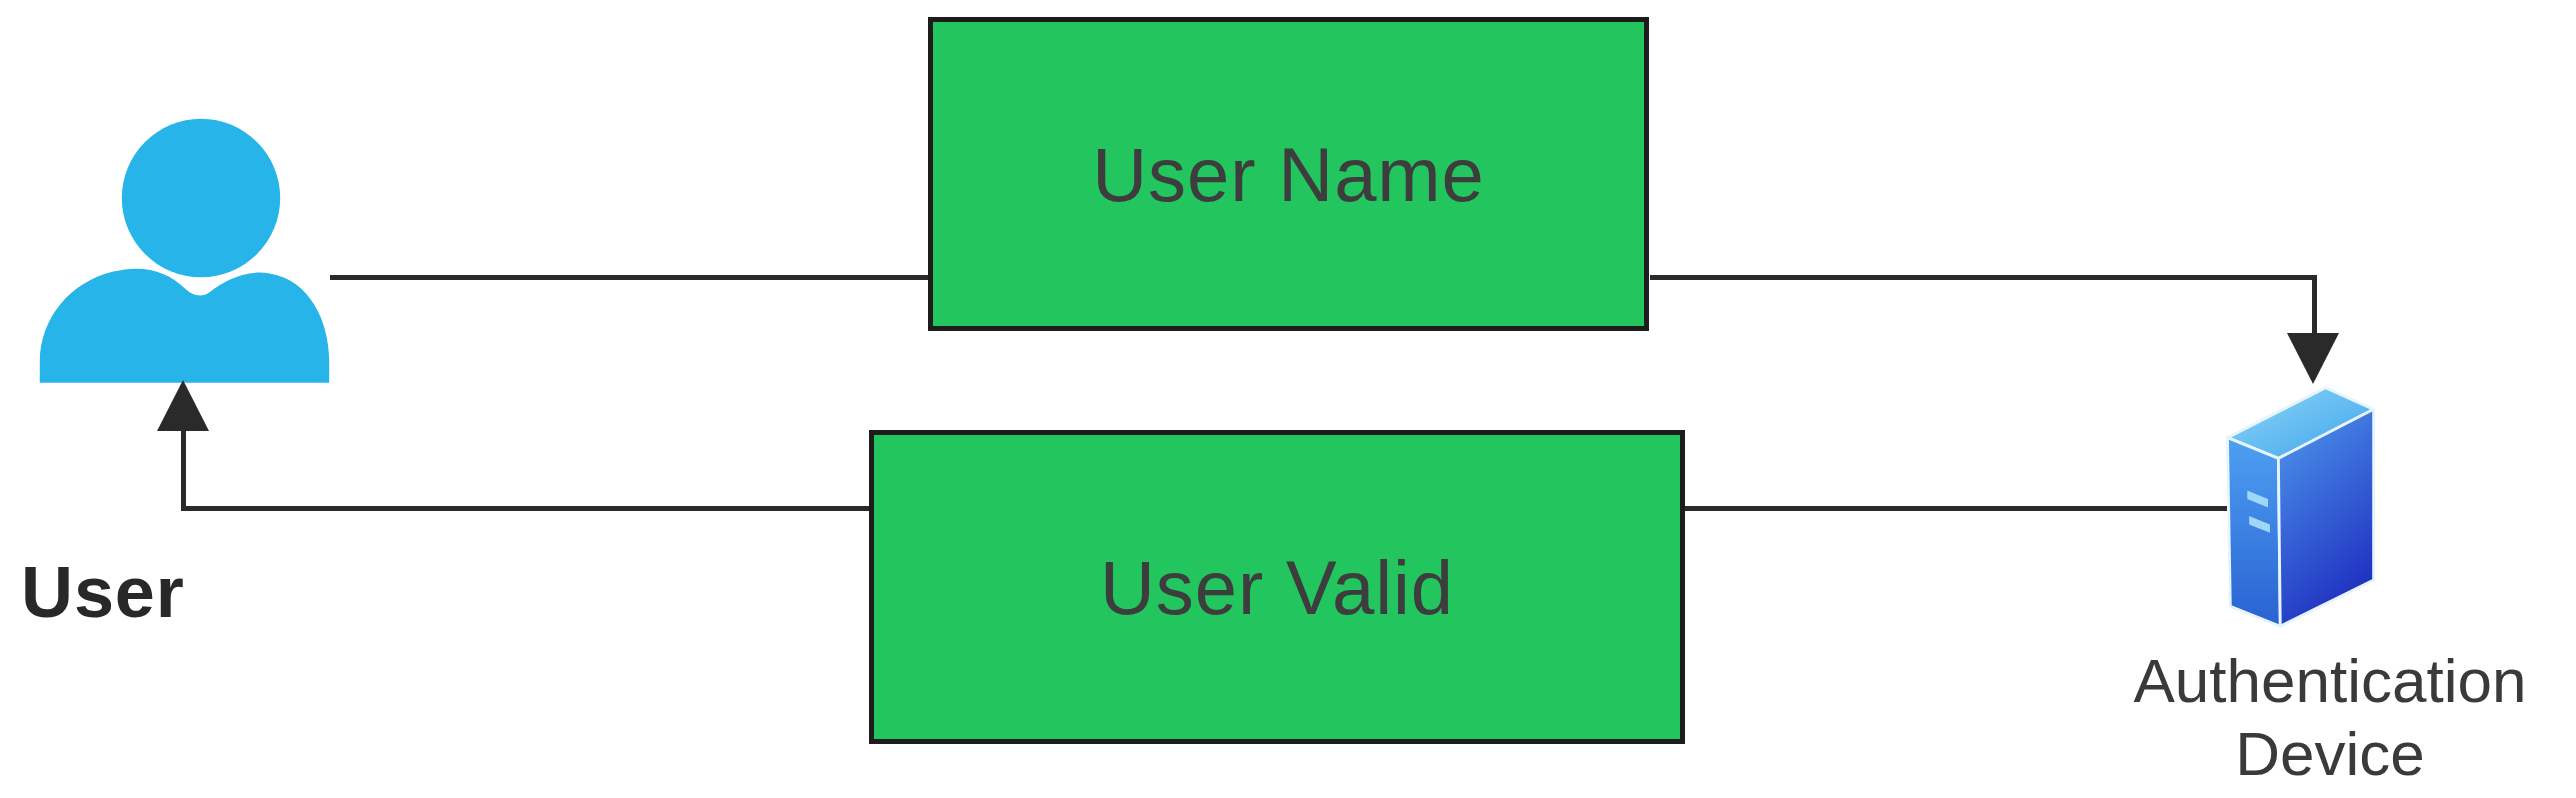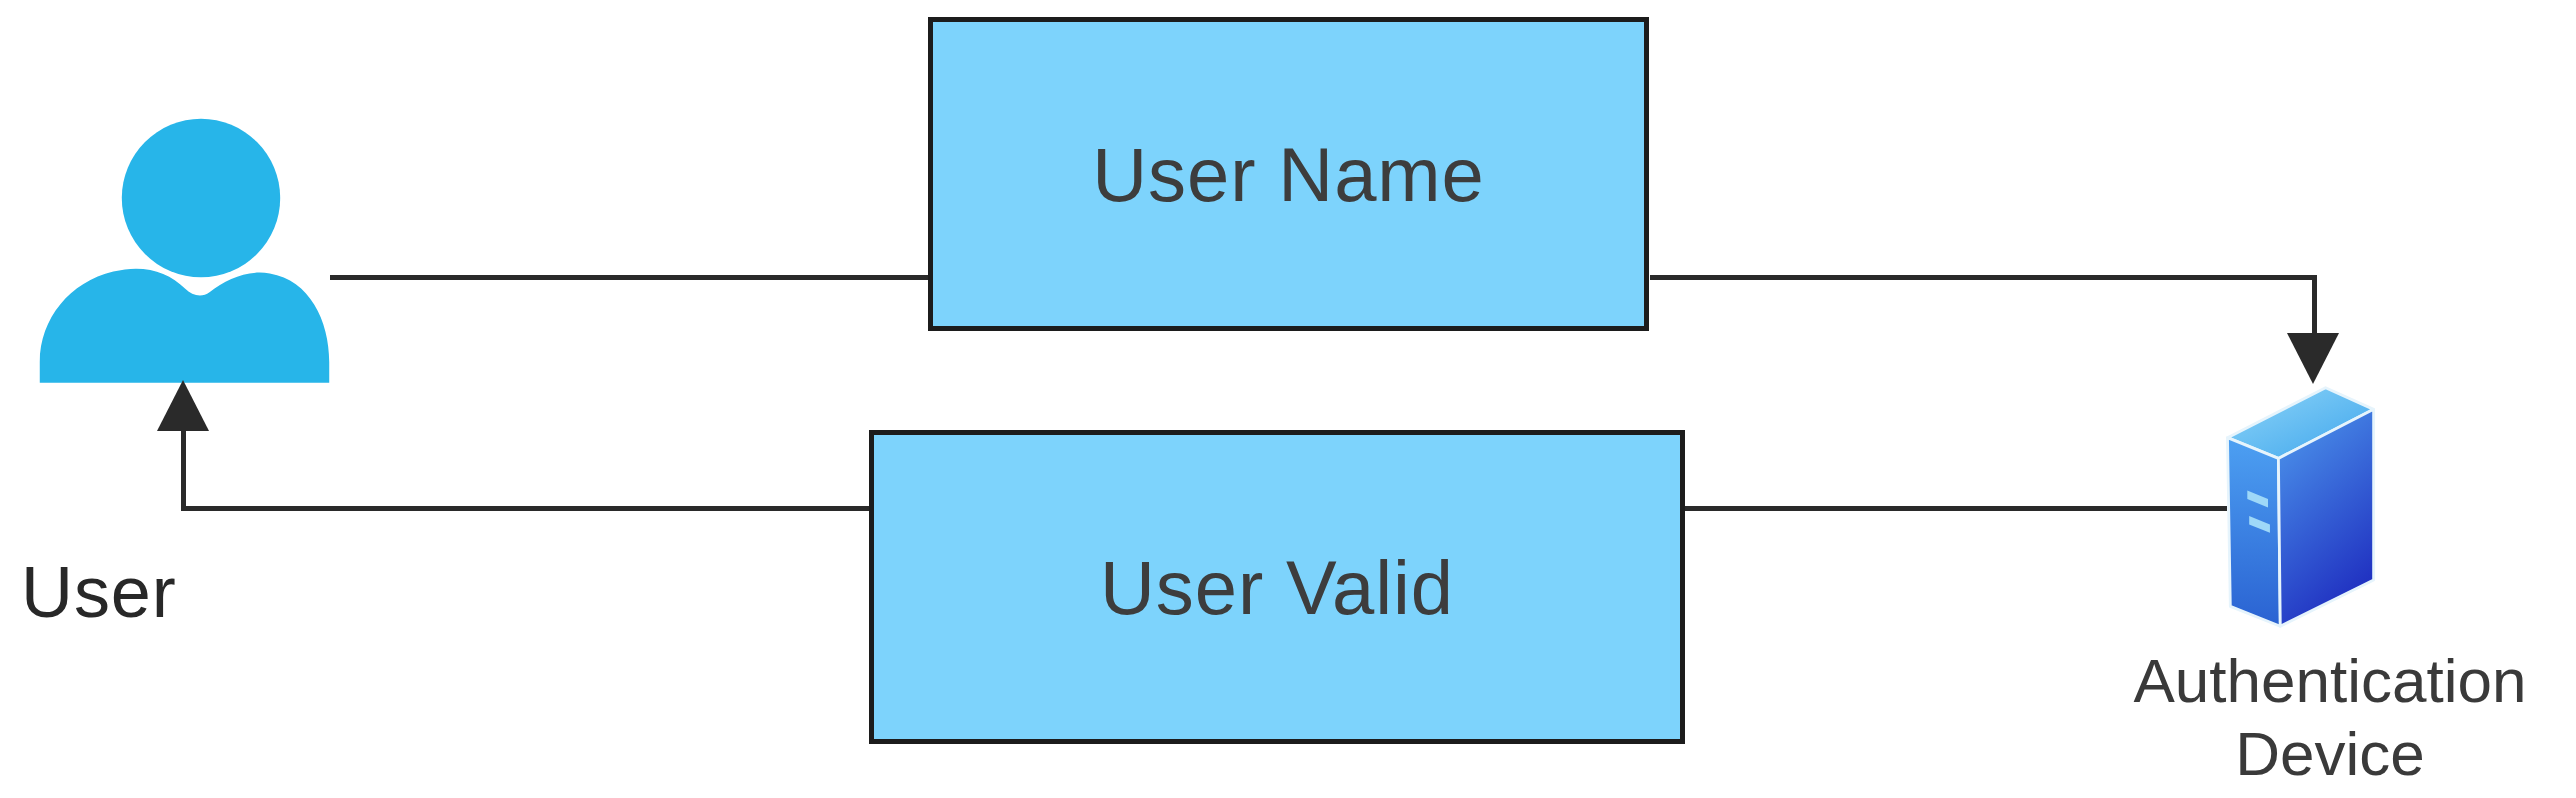--- a/index.html
+++ b/index.html
@@ -17,32 +17,32 @@
     border-left:26.4px solid transparent;border-right:26.4px solid transparent;
     border-bottom:51px solid #2a2a2a;
   }
   .arrow-down{
     position:absolute;width:0;height:0;
     border-left:26.4px solid transparent;border-right:26.4px solid transparent;
     border-top:51px solid #2a2a2a;
   }
   
   .box{
-    position:absolute;box-sizing:border-box;background:#7dd3fc;
+    position:absolute;box-sizing:border-box;background:#22c55e;
     border:5.7px solid #1c1c1c;display:flex;align-items:center;justify-content:center;
     z-index:2;
   }
   .box-label{
     font-size:76px;color:#3d3d3d;letter-spacing:0.9px;white-space:nowrap;
   }
   .box-username{left:928px;top:17px;width:721px;height:314px;}
   .box-uservalid{left:869px;top:430px;width:816px;height:314px;}
   
   .user-label{
-    position:absolute;left:21px;top:551px;font-size:72px;font-weight:normal;
+    position:absolute;left:21px;top:551px;font-size:72px;font-weight:bold;
     color:#282828;letter-spacing:0.9px;
   }
   .auth-label{
     position:absolute;left:2082px;top:644px;width:496px;text-align:center;
     font-size:62px;line-height:1.18;color:#3a3a3a;
   }
   
   .user-icon{position:absolute;left:36px;top:111px;width:297px;height:274px;}
   .server-icon{position:absolute;left:2219px;top:381px;width:165px;height:250px;z-index:2;}
 </style>

